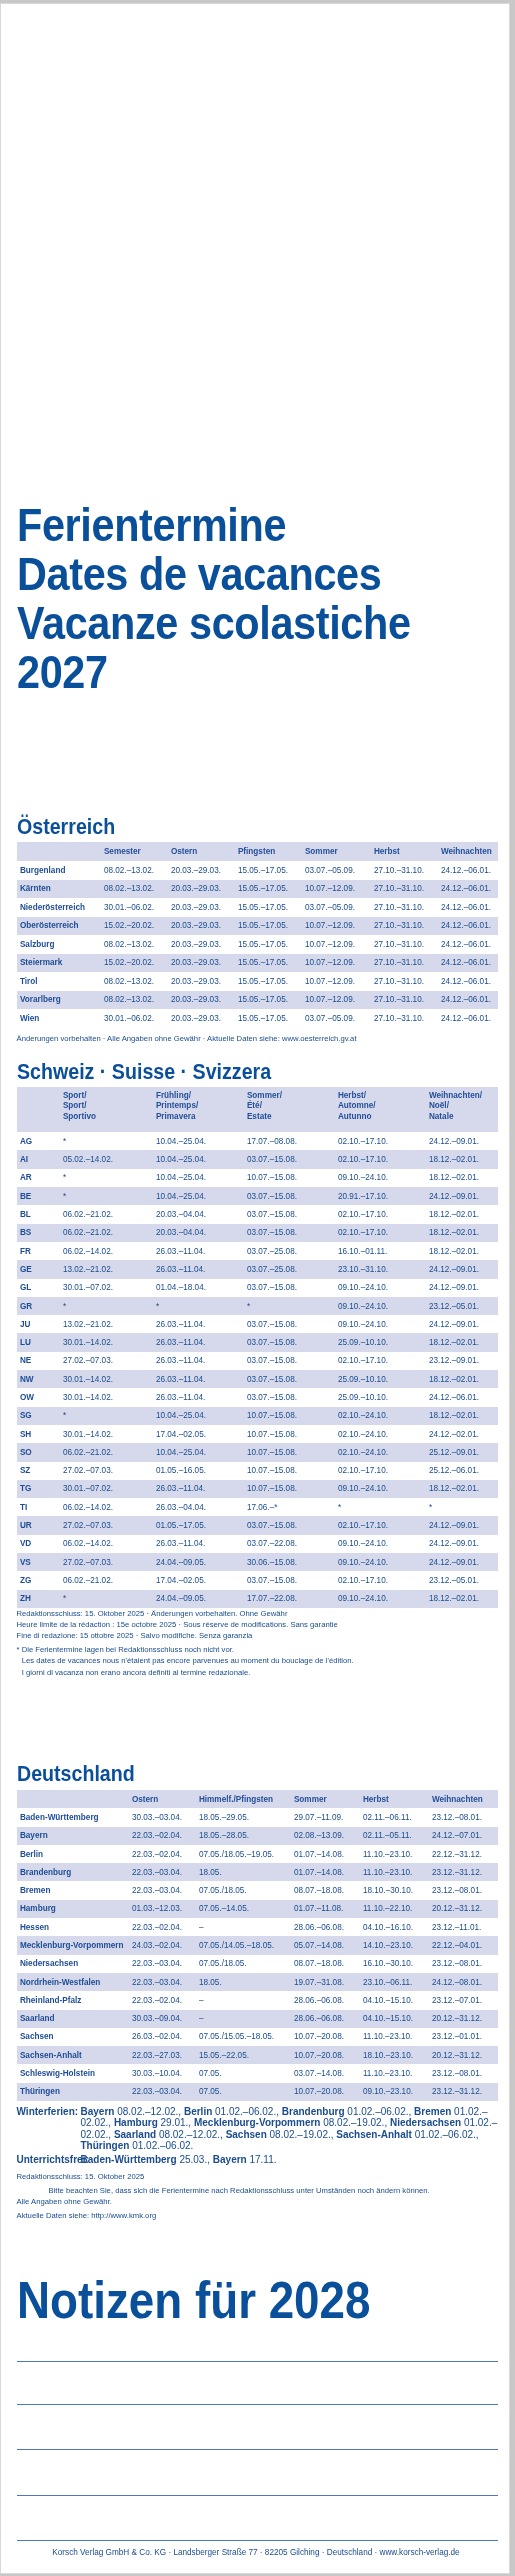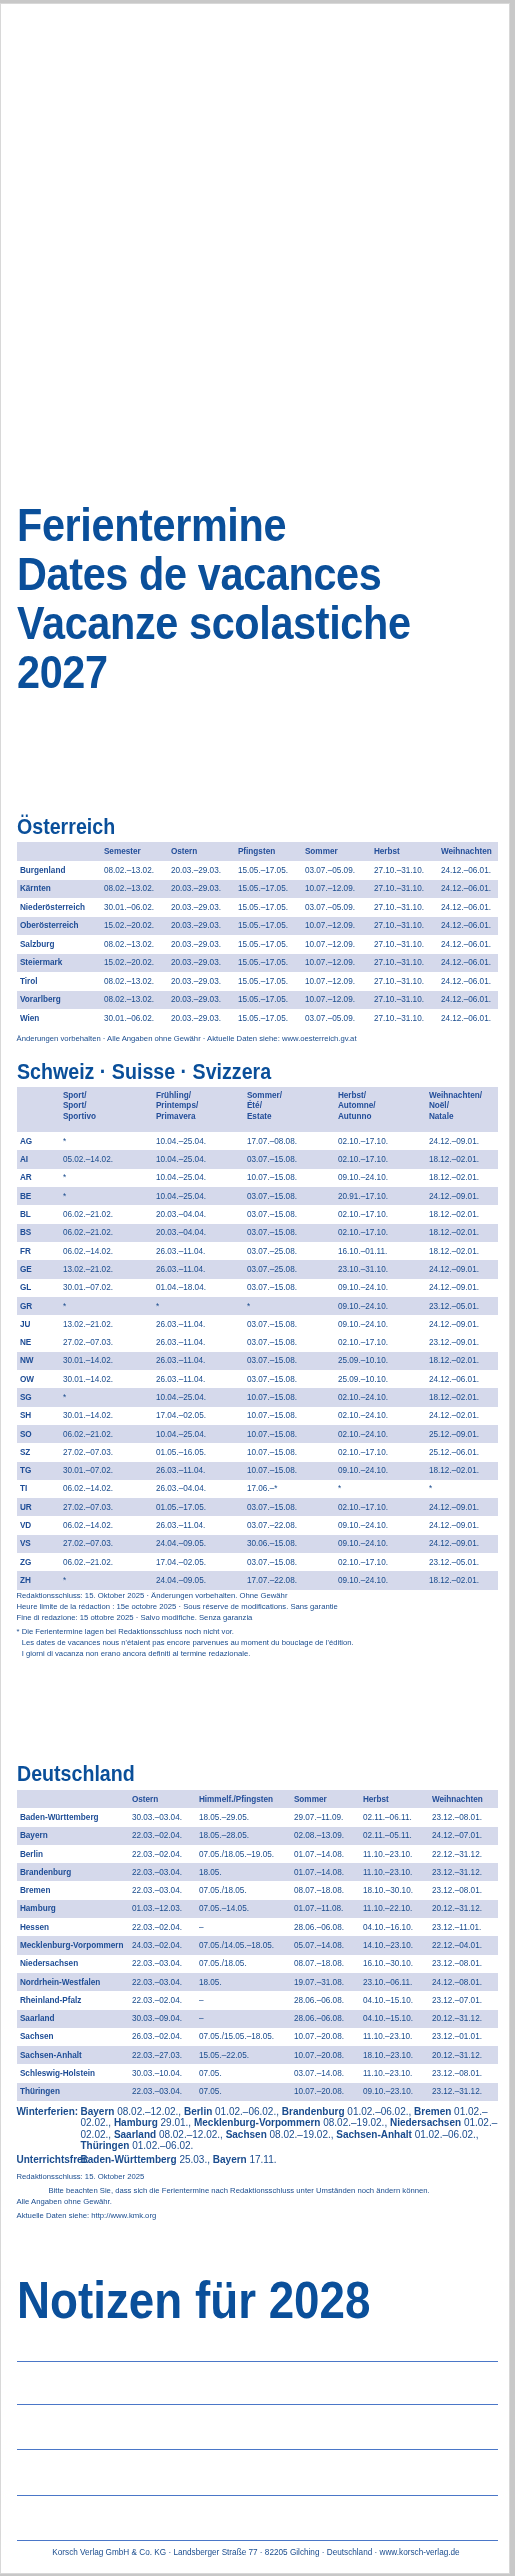--- a/index.html
+++ b/index.html
@@ -266,20 +266,28 @@
             <td>23.12.–05.01.</td>
           </tr>
           <tr>
             <td class="rowlabel">JU</td>
             <td>13.02.–21.02.</td>
             <td>26.03.–11.04.</td>
             <td>03.07.–15.08.</td>
             <td>09.10.–24.10.</td>
             <td>24.12.–09.01.</td>
           </tr>
+          <tr class="shade">
+            <td class="rowlabel">LU</td>
+            <td>30.01.–14.02.</td>
+            <td>26.03.–11.04.</td>
+            <td>03.07.–15.08.</td>
+            <td>25.09.–10.10.</td>
+            <td>18.12.–02.01.</td>
+          </tr>
           <tr>
             <td class="rowlabel">NE</td>
             <td>27.02.–07.03.</td>
             <td>26.03.–11.04.</td>
             <td>03.07.–15.08.</td>
             <td>02.10.–17.10.</td>
             <td>23.12.–09.01.</td>
           </tr>
           <tr class="shade">
             <td class="rowlabel">NW</td>

